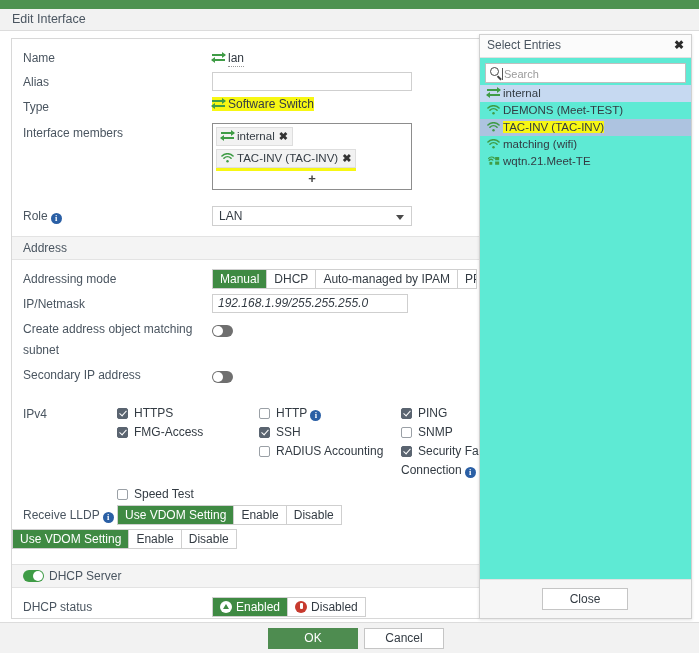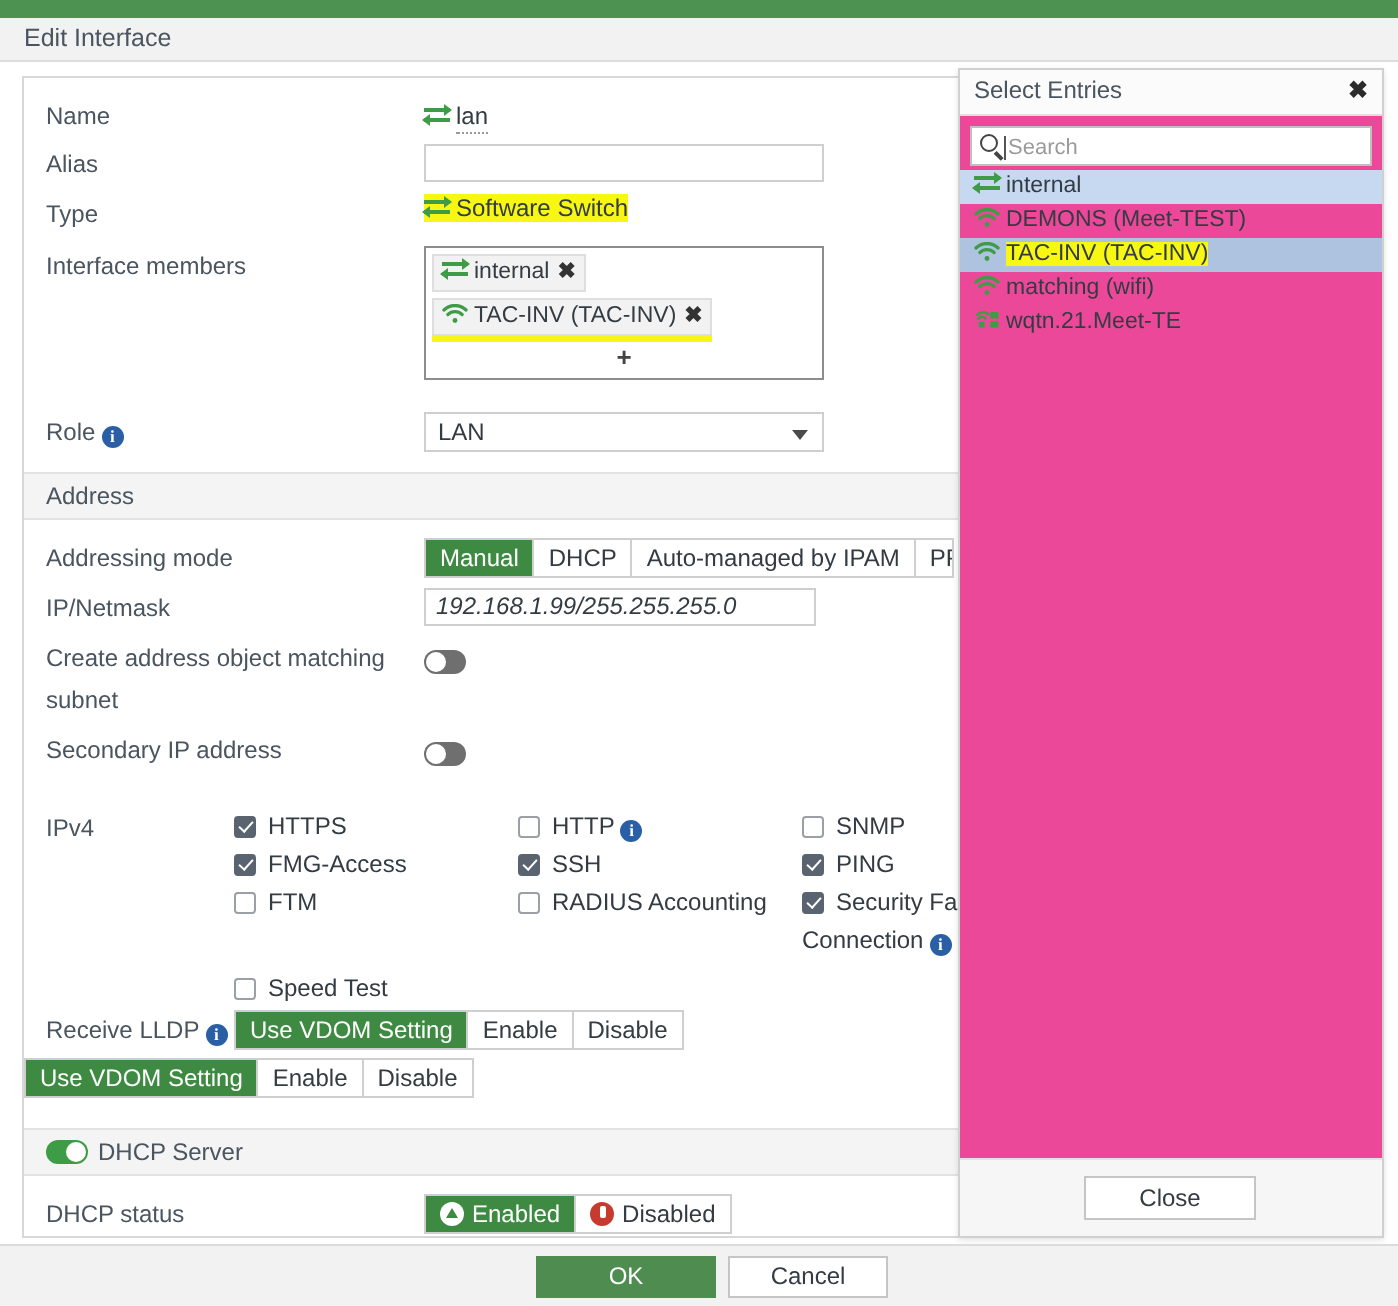--- a/index.html
+++ b/index.html
@@ -330,21 +330,21 @@
     background: #fff;
     border-radius: 1px;
   }
 
   
   .side-panel {
     position: absolute;
     left: 479px; top: 34px;
     width: 213px;
     height: 585px;
-    background: #ec4899;
+    background: #5eead4;
     border: 1px solid #d0d0d0;
     box-sizing: border-box;
     box-shadow: 0 1px 3px rgba(0,0,0,0.12);
   }
   .side-head {
     height: 22px;
     position: relative;
     border-bottom: 1px solid #e0e0e0;
     background: #fbfbfb;
   }
@@ -570,30 +570,29 @@
 
     <div class="pad"></div>
 
     <div class="row">
       <div class="lbl narrow">IPv4</div>
       <div class="ctl">
         <div class="adm-grid">
           <div class="adm-col">
             <div class="ckitem"><span class="cbx checked"></span><span>HTTPS</span></div>
             <div class="ckitem"><span class="cbx checked"></span><span>FMG-Access</span></div>
-            <div class="ckitem"><span class="cbx"></span><span>FTM</span></div>
           </div>
           <div class="adm-col">
             <div class="ckitem"><span class="cbx"></span><span>HTTP</span><span class="infoi">i</span></div>
             <div class="ckitem"><span class="cbx checked"></span><span>SSH</span></div>
             <div class="ckitem"><span class="cbx"></span><span>RADIUS Accounting</span></div>
           </div>
           <div class="adm-col last">
+            <div class="ckitem"><span class="cbx checked"></span><span>PING</span></div>
             <div class="ckitem"><span class="cbx"></span><span>SNMP</span></div>
-            <div class="ckitem"><span class="cbx checked"></span><span>PING</span></div>
             <div class="ckitem" style="white-space:normal;width:112px;"><span class="cbx checked"></span><span>Security Fabric Connection</span><span class="infoi">i</span></div>
           </div>
         </div>
       </div>
     </div>
 
     <div class="row" style="margin-top:3px;align-items:flex-end;">
       <div class="lbl narrow"></div>
       <div class="ctl">
         <div class="ckitem"><span class="cbx"></span><span>Speed Test</span></div>

